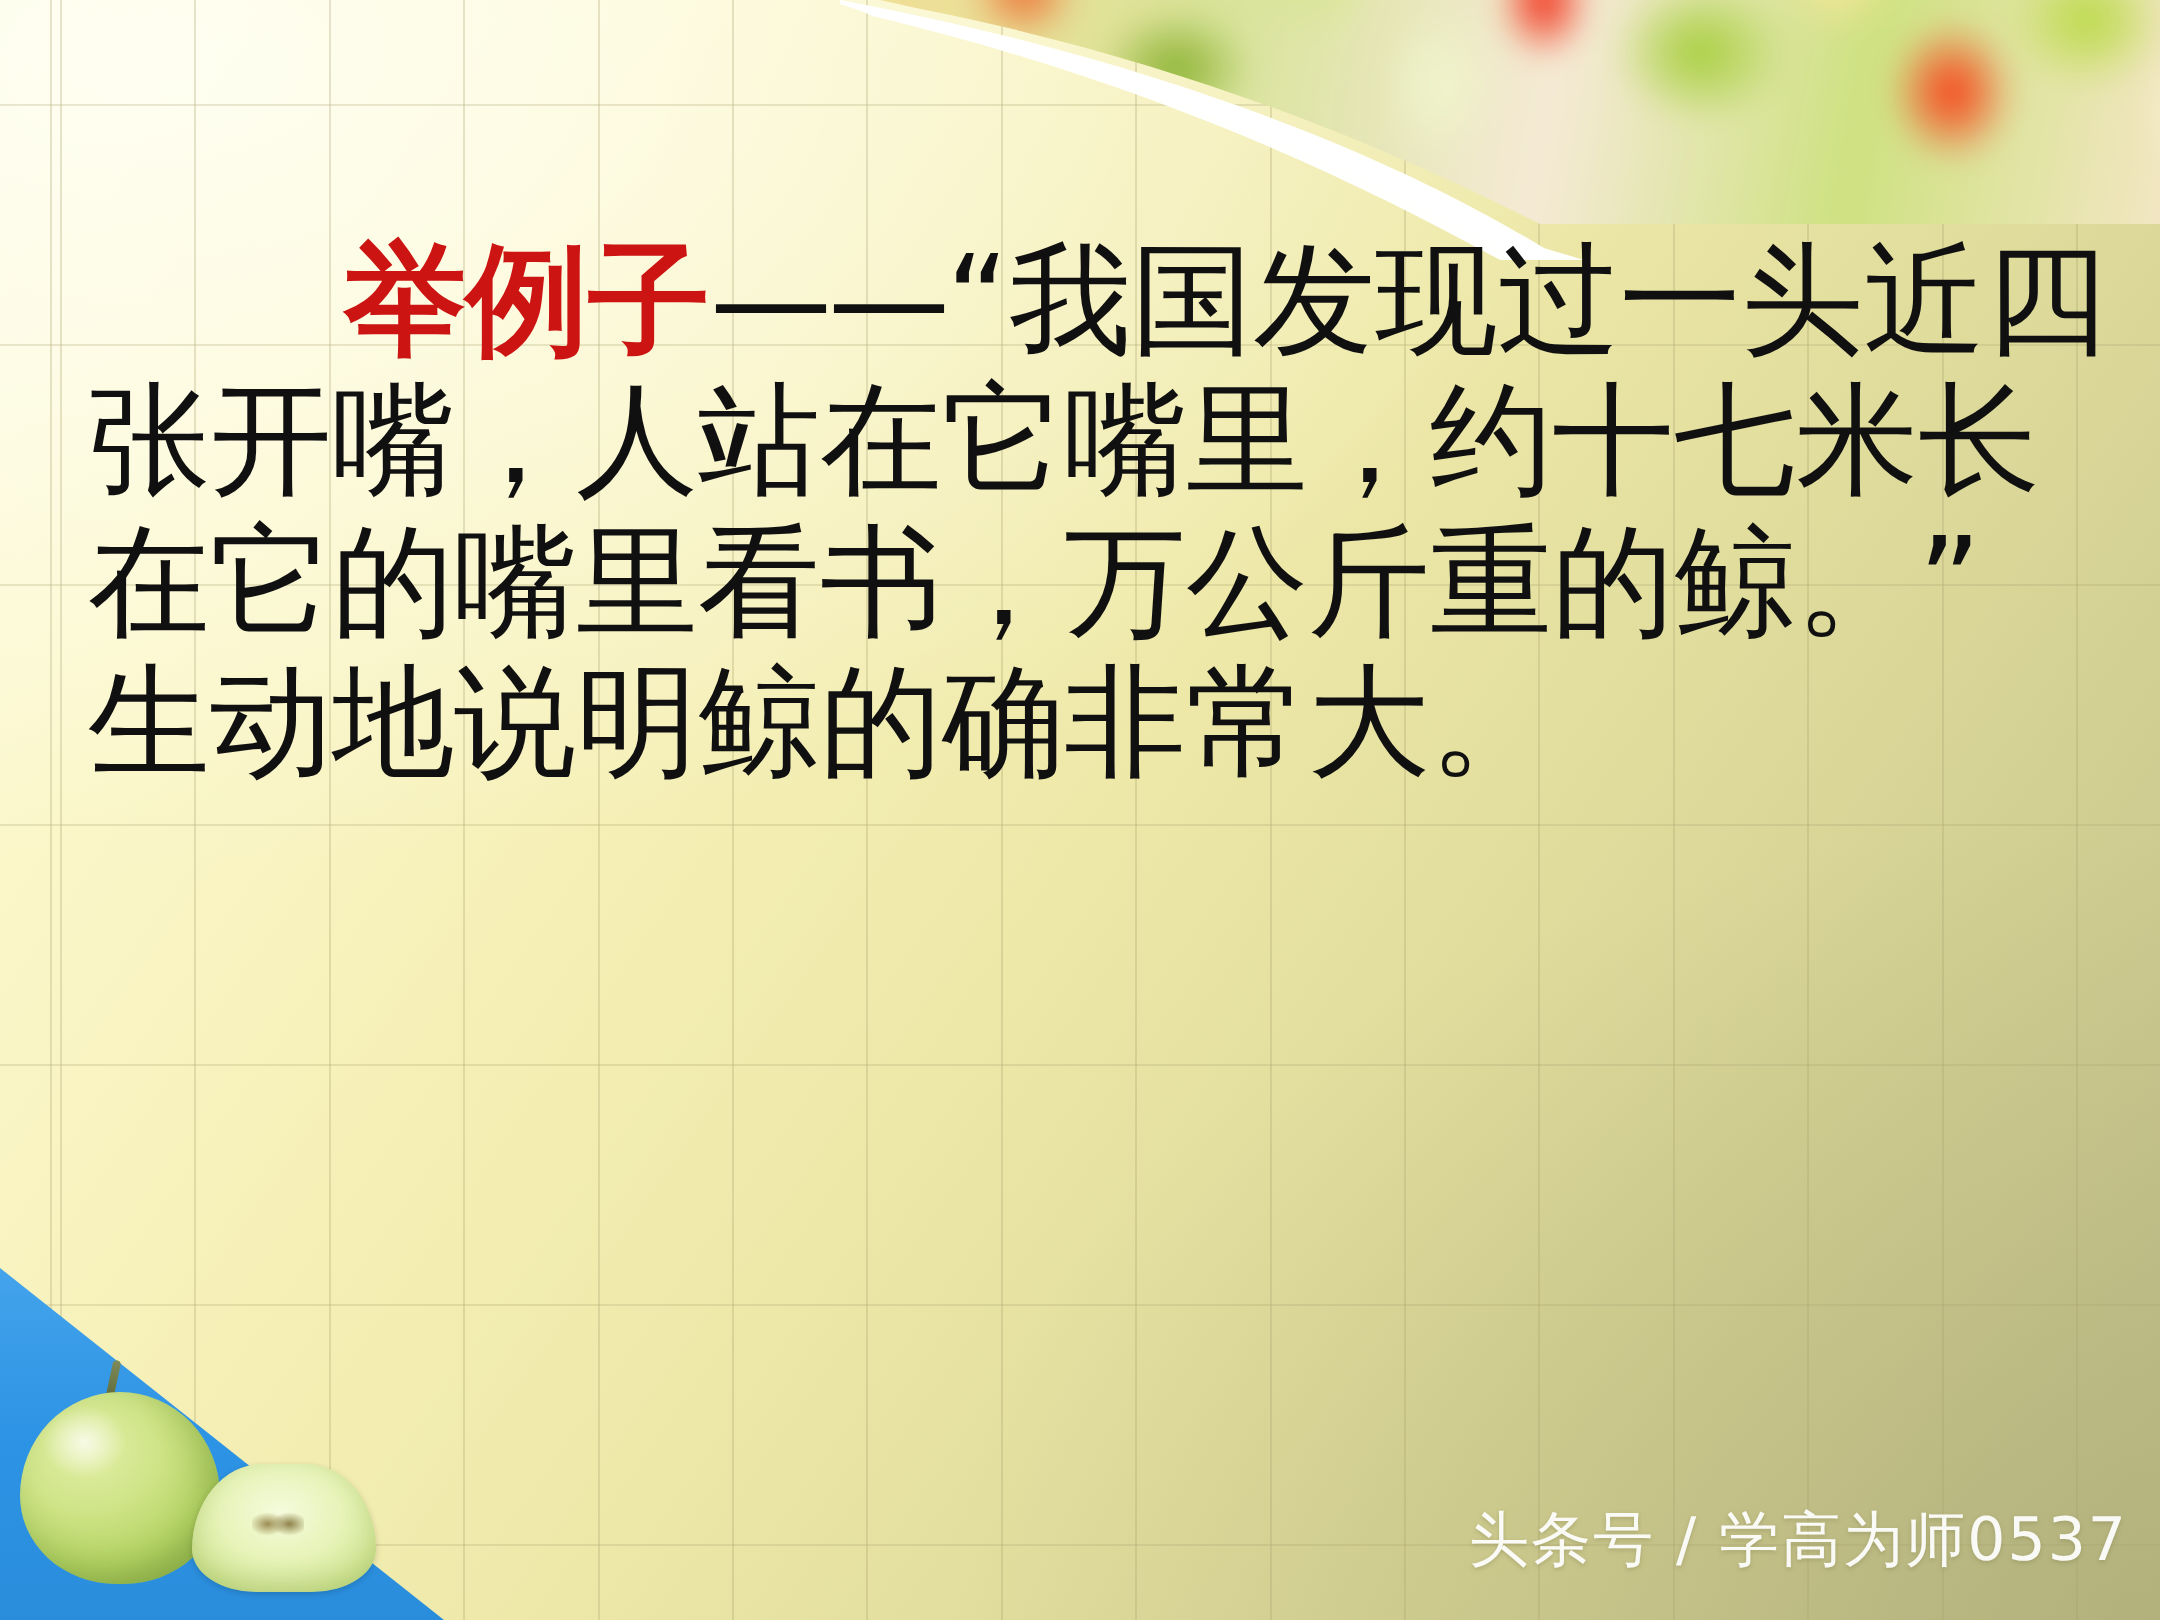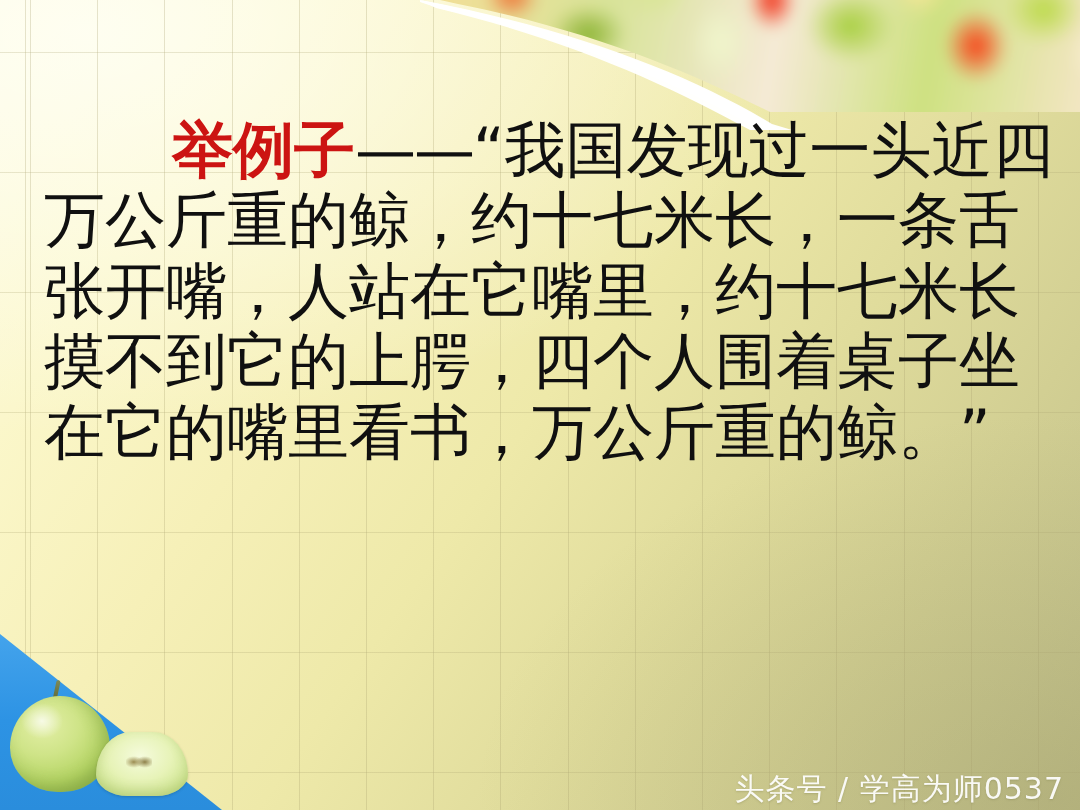--- a/index.html
+++ b/index.html
@@ -172,21 +172,21 @@
   }
   .dash {
     color: #101010;
     letter-spacing: -2px;
   }
 
   
   .watermark {
     position: absolute;
     right: 16px;
-    bottom: 0;
+    bottom: 19px;
     font-size: 30px;
     color: rgba(255,255,255,.93);
     letter-spacing: 1px;
     text-shadow: 0 1px 2px rgba(120,120,70,.35);
     white-space: nowrap;
   }
 </style>
 </head>
 <body>
 
@@ -199,24 +199,23 @@
   <div class="photo-wrap">
     <div class="photo"></div>
   </div>
   <svg class="photo-white-curve" viewBox="0 0 660 130">
     <path d="M 0 0 C 150 28 270 74 352 124 L 372 130 L 330 130 C 250 86 150 40 16 8 Z" fill="#ffffff" opacity="0.97"></path>
     <path d="M 340 130 C 260 84 156 40 18 8 L 0 2 L 0 0 C 152 30 276 78 360 130 Z" fill="#ffffff"></path>
   </svg>
 
   <div class="text-block">
     <div class="text-line indent"><span class="kw-red">举例子</span><span class="dash">——</span><span>“我国发现过一头近四</span></div>
-    <div class="text-line">万公斤重的鲸，约十七米长，一条舌</div>
     <div class="text-line">张开嘴，人站在它嘴里，约十七米长</div>
-    <div class="text-line">摸不到它的上腭，四个人围着桌子坐</div>
     <div class="text-line">在它的嘴里看书，万公斤重的鲸。”</div>
+    <div class="text-line">生动地说明鲸的确非常大。</div>
   </div>
 
   <div class="blue-wedge"></div>
   <div class="apple-stem"></div>
   <div class="apple-whole"></div>
   <div class="apple-half"></div>
   <div class="apple-core"></div>
 
   <div class="watermark">头条号 / 学高为师0537</div>
 

